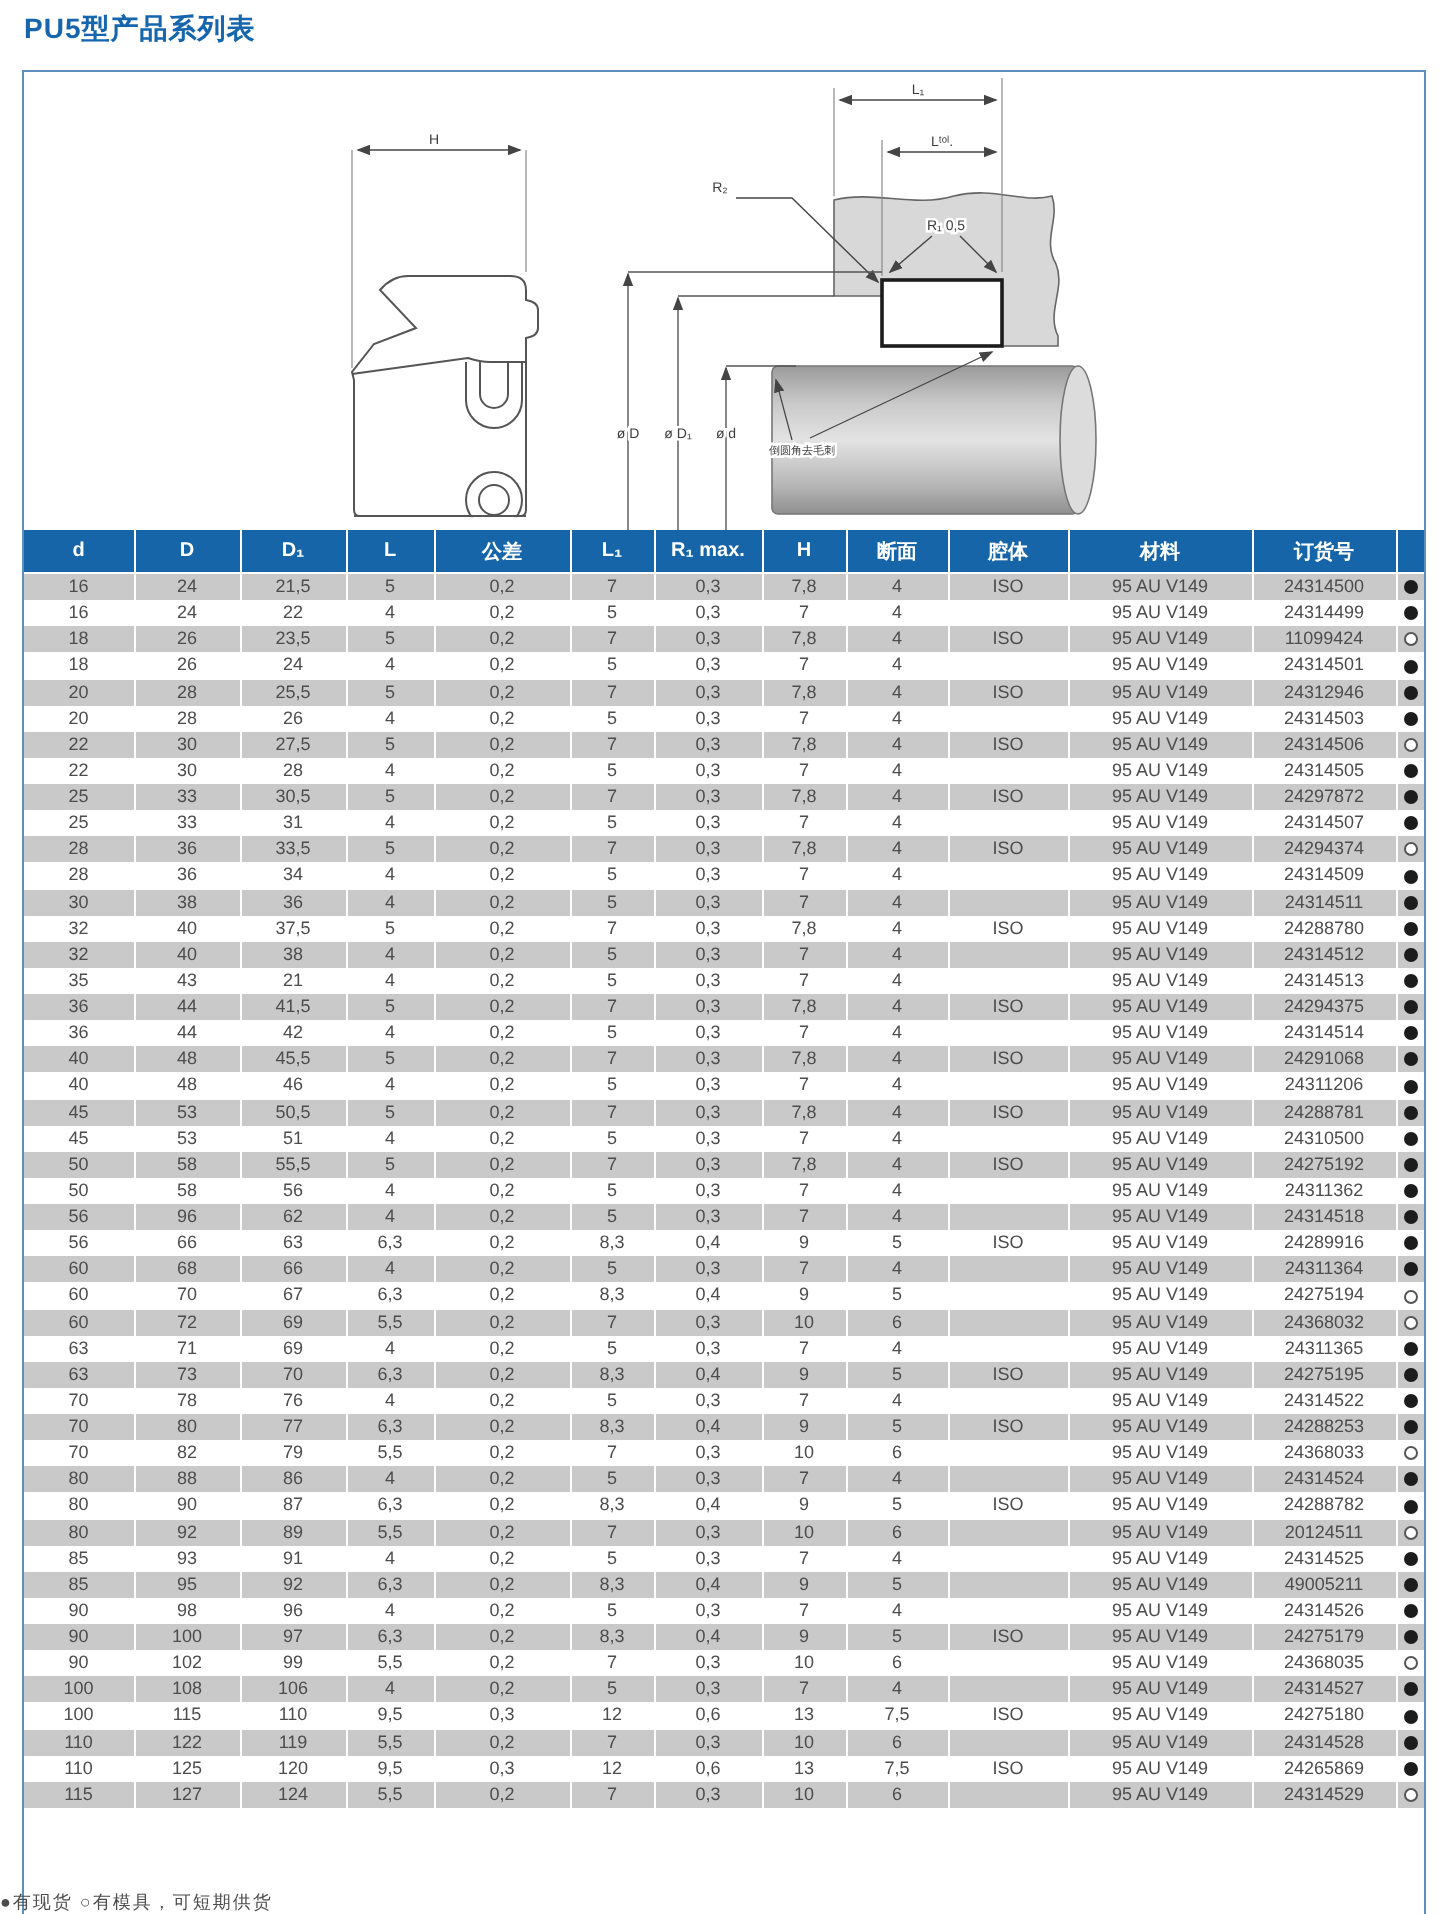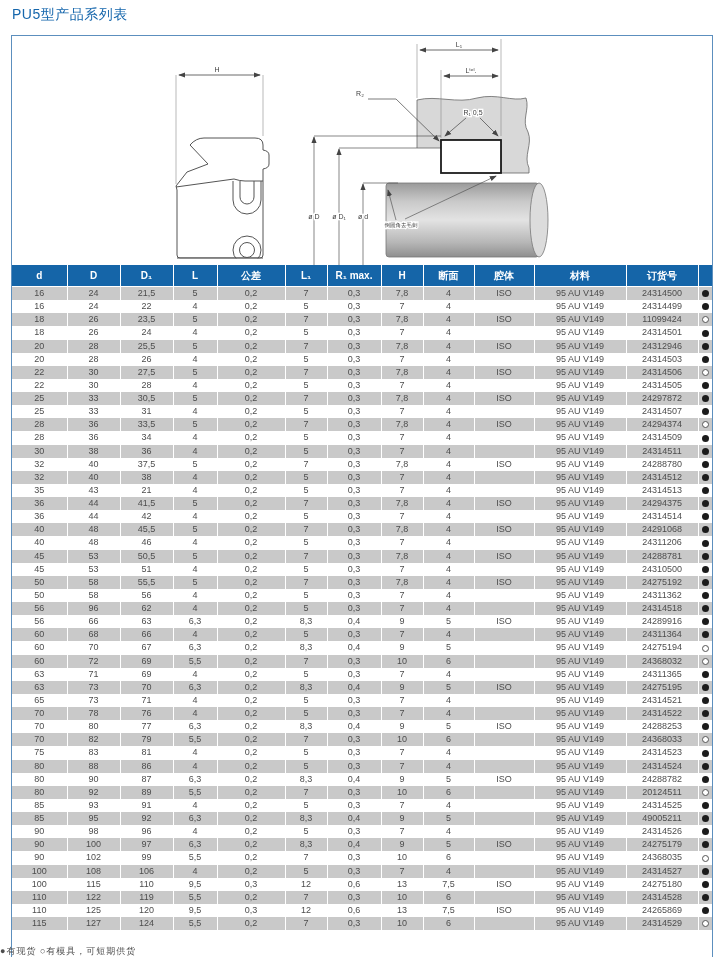--- a/index.html
+++ b/index.html
@@ -2,21 +2,21 @@
 <html><head>
 <meta charset="utf-8">
 <style>
   html,body{margin:0;padding:0;}
   body{
     width:725px;height:957px;overflow:hidden;position:relative;
     background:#fff;font-family:"Liberation Sans",sans-serif;
   }
   .page-title{
     position:absolute;left:12px;top:6px;
-    font-size:14px;font-weight:normal;color:#1566ac;letter-spacing:.5px;
+    font-size:14px;font-weight:bold;color:#1566ac;letter-spacing:.5px;
   }
   .frame{
     position:absolute;left:11px;top:35px;width:702px;height:926px;
     border:1px solid #5c8fbe;background:#fff;box-sizing:border-box;
   }
   .diagram{position:absolute;left:0;top:0;width:700px;height:229px;}
   .tbl-wrap{position:absolute;left:0;top:229px;width:700px;}
   table{border-collapse:collapse;table-layout:fixed;width:700px;}
   th{
     background:#1565a8;color:#fff;font-size:10px;font-weight:bold;
@@ -622,35 +622,20 @@
             <td>8,3</td>
             <td>0,4</td>
             <td>9</td>
             <td>5</td>
             <td>ISO</td>
             <td>95 AU V149</td>
             <td>24275195</td>
             <td><span class="dot filled"></span></td>
           </tr>
           <tr>
-            <td>65</td>
-            <td>73</td>
-            <td>71</td>
-            <td>4</td>
-            <td>0,2</td>
-            <td>5</td>
-            <td>0,3</td>
-            <td>7</td>
-            <td>4</td>
-            <td></td>
-            <td>95 AU V149</td>
-            <td>24314521</td>
-            <td><span class="dot filled"></span></td>
-          </tr>
-          <tr>
             <td>70</td>
             <td>78</td>
             <td>76</td>
             <td>4</td>
             <td>0,2</td>
             <td>5</td>
             <td>0,3</td>
             <td>7</td>
             <td>4</td>
             <td></td>
@@ -682,35 +667,20 @@
             <td>7</td>
             <td>0,3</td>
             <td>10</td>
             <td>6</td>
             <td></td>
             <td>95 AU V149</td>
             <td>24368033</td>
             <td><span class="dot open"></span></td>
           </tr>
           <tr>
-            <td>75</td>
-            <td>83</td>
-            <td>81</td>
-            <td>4</td>
-            <td>0,2</td>
-            <td>5</td>
-            <td>0,3</td>
-            <td>7</td>
-            <td>4</td>
-            <td></td>
-            <td>95 AU V149</td>
-            <td>24314523</td>
-            <td><span class="dot filled"></span></td>
-          </tr>
-          <tr>
             <td>80</td>
             <td>88</td>
             <td>86</td>
             <td>4</td>
             <td>0,2</td>
             <td>5</td>
             <td>0,3</td>
             <td>7</td>
             <td>4</td>
             <td></td>

